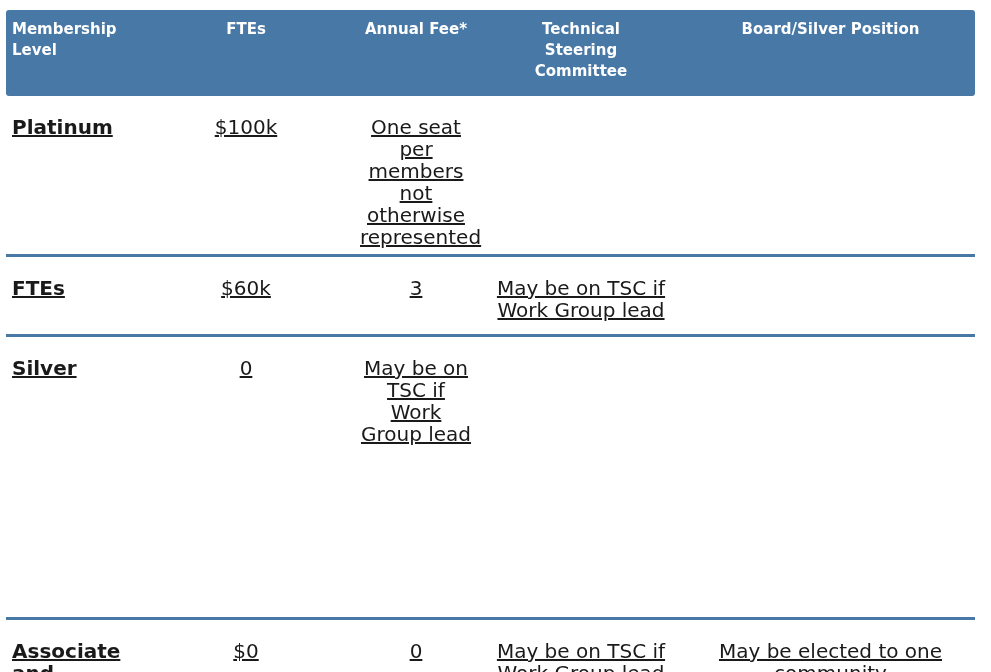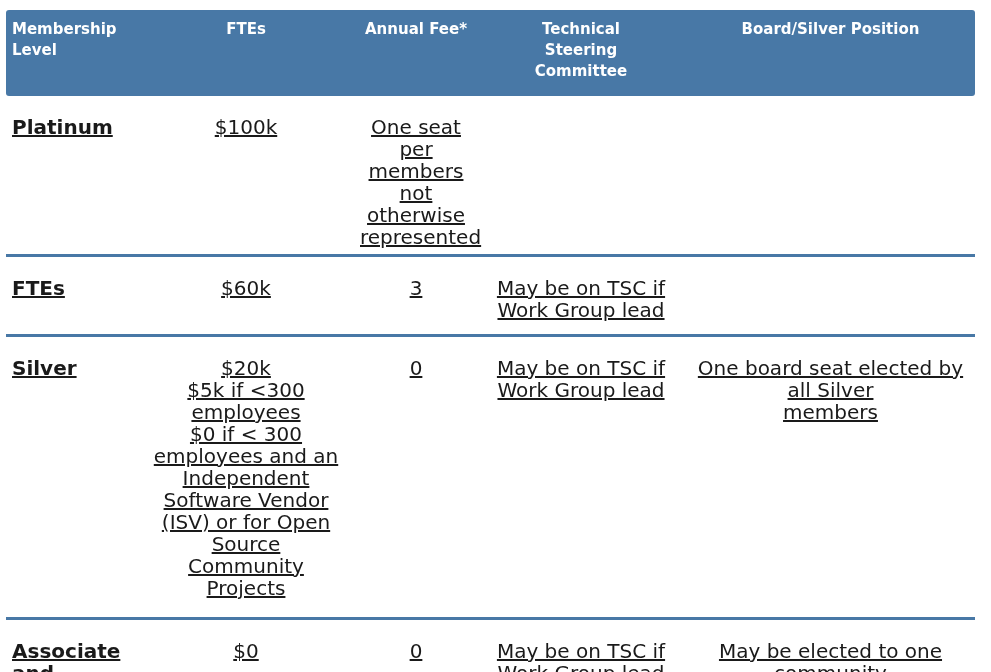--- a/index.html
+++ b/index.html
@@ -88,36 +88,23 @@
     <div class="grid-row row r-gold">
       <div class="cell col-level">FTEs</div>
       <div class="cell">$60k</div>
       <div class="cell">3</div>
       <div class="cell">May be on TSC if
 Work Group lead</div>
     </div>
 
     <div class="grid-row row r-silver">
       <div class="cell col-level">Silver</div>
-      <div class="cell">$20k
-$5k if &lt;300
-employees
-$0 if &lt; 300
-employees and an
-Independent
-Software Vendor
-(ISV) or for Open
-Source
-Community
-Projects</div>
       <div class="cell">0</div>
       <div class="cell">May be on TSC if
 Work Group lead</div>
-      <div class="cell">One board seat elected by all Silver
-members</div>
     </div>
 
     <div class="grid-row row r-associate">
       <div class="cell col-level">Associate and
 Academic</div>
       <div class="cell">$0</div>
       <div class="cell">0</div>
       <div class="cell">May be on TSC if
 Work Group lead</div>
       <div class="cell">May be elected to one community

